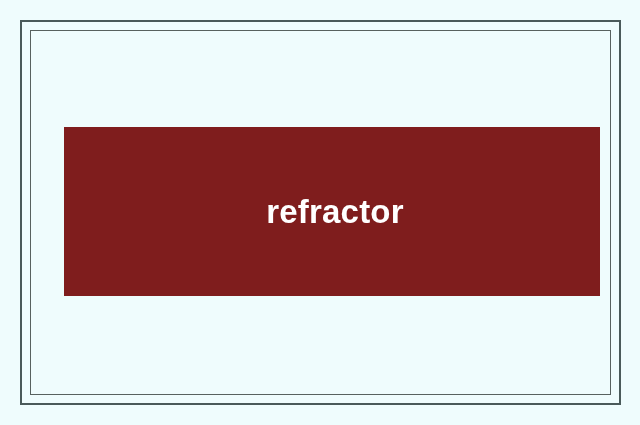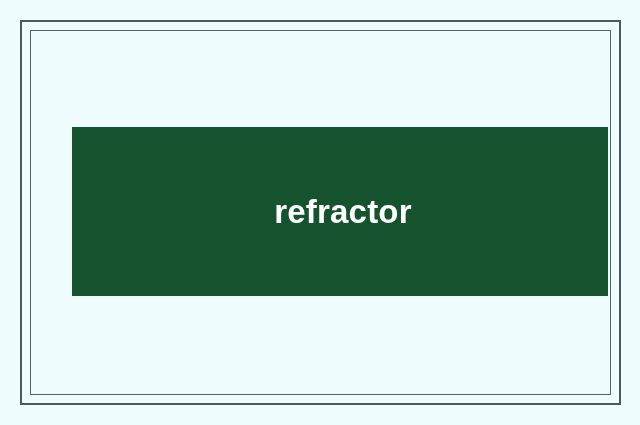--- a/index.html
+++ b/index.html
@@ -47,26 +47,25 @@
     background: transparent;
   }
 
   
   #placeholder-plate {
     position: absolute;
     left: 64px;
     top: 127px;
     width: 536px;
     height: 169px;
-    background: #14532d;
+    background: #7f1d1d;
     display: flex;
     align-items: center;
     justify-content: center;
     box-sizing: border-box;
-    margin-left: 8px;
   }
 
   #placeholder-label {
     color: #ffffff;
     font-family: "Liberation Sans", sans-serif;
     font-size: 33px;
     font-weight: bold;
     letter-spacing: 0.2px;
     line-height: 1;
     white-space: nowrap;

